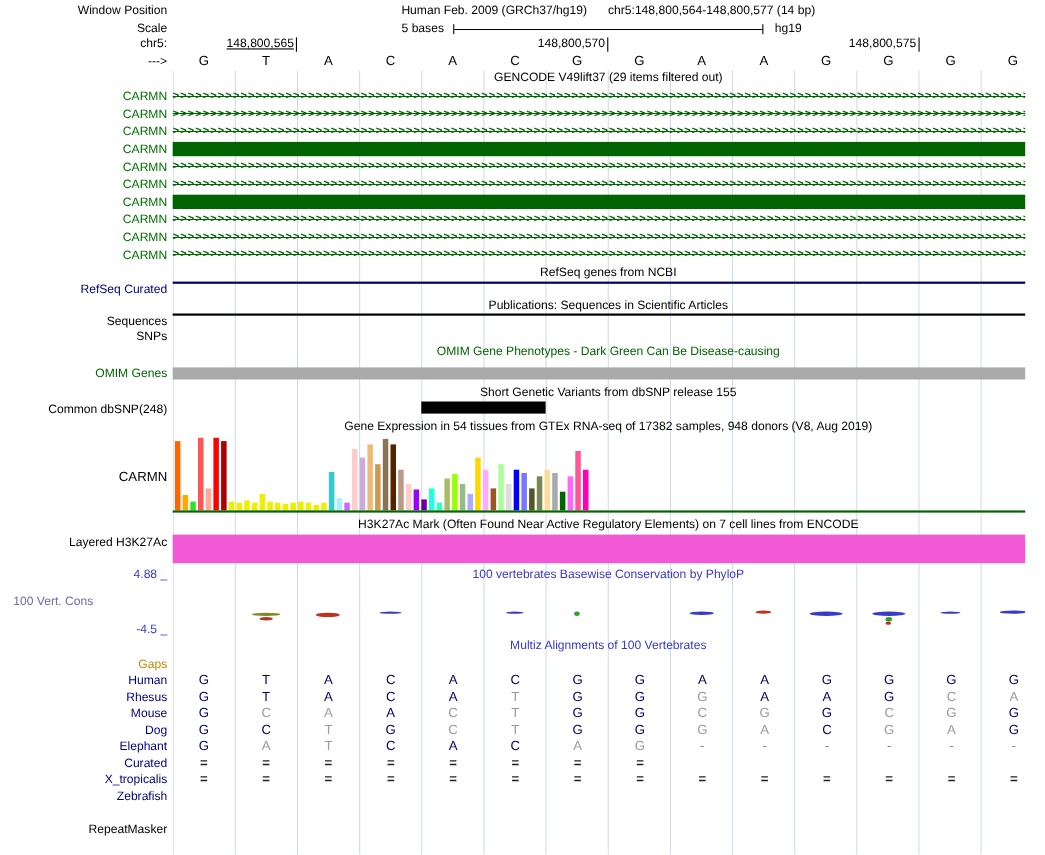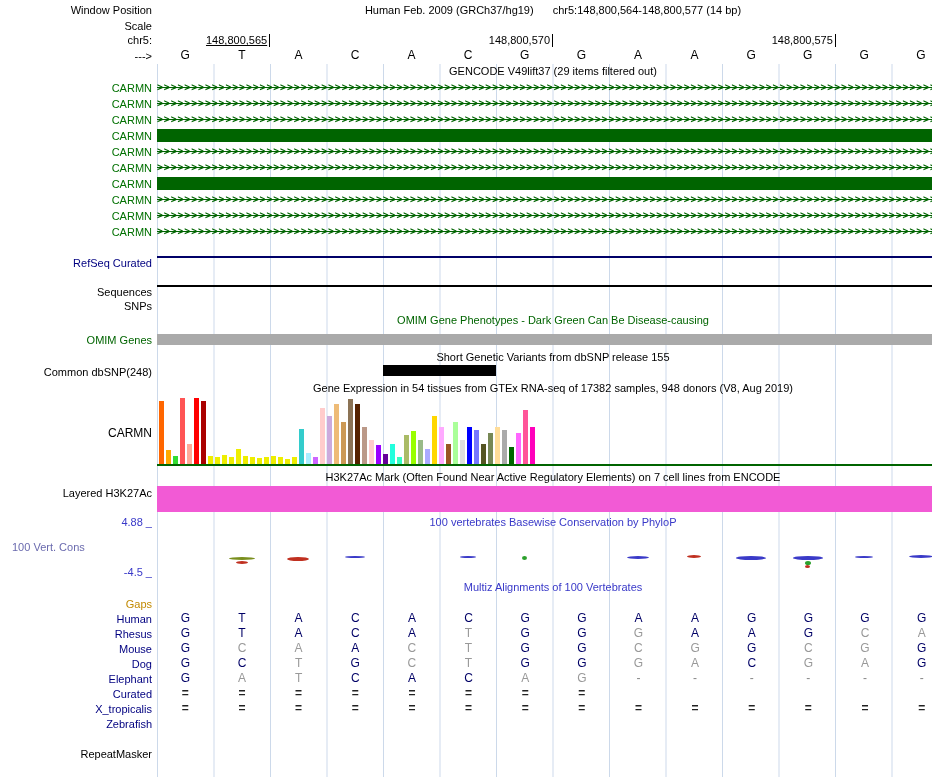--- a/index.html
+++ b/index.html
@@ -82,20 +82,25 @@
   <div class="glabel" style="top:4px">Window Position</div>
   <div class="glabel" style="top:20px">Scale</div>
   <div class="glabel" style="top:34px">chr5:</div>
   <div class="glabel" style="top:50px">---&gt;</div>
 
   <div class="track center" style="top:4px">
     <span>Human Feb. 2009 (GRCh37/hg19)</span>
     <span style="margin-left:16px">chr5:148,800,564-148,800,577 (14 bp)</span>
   </div>
 
+  <div class="track" style="top:20px;height:13px">
+    <span class="scale-bases">5 bases</span>
+    <div class="scale-bar"></div>
+    <span class="scale-genome">hg19</span>
+  </div>
 
   <div class="track" id="ruler-ticks" style="top:33px;height:14px">
       <div class="ruler-tick" style="right: 85.7143%; text-decoration: underline;">
         <span class="num">148,800,565</span>
         <span class="tickmark"></span>
       </div>
       <div class="ruler-tick" style="right: 50%;">
         <span class="num">148,800,570</span>
         <span class="tickmark"></span>
       </div>
@@ -179,23 +184,25 @@
         </div>
       </div>
       <div class="trow">
         <div class="tlabel green">CARMN</div>
         <div class="tbody-cell">
           <div class="gene-arrows">&gt;&gt;&gt;&gt;&gt;&gt;&gt;&gt;&gt;&gt;&gt;&gt;&gt;&gt;&gt;&gt;&gt;&gt;&gt;&gt;&gt;&gt;&gt;&gt;&gt;&gt;&gt;&gt;&gt;&gt;&gt;&gt;&gt;&gt;&gt;&gt;&gt;&gt;&gt;&gt;&gt;&gt;&gt;&gt;&gt;&gt;&gt;&gt;&gt;&gt;&gt;&gt;&gt;&gt;&gt;&gt;&gt;&gt;&gt;&gt;&gt;&gt;&gt;&gt;&gt;&gt;&gt;&gt;&gt;&gt;&gt;&gt;&gt;&gt;&gt;&gt;&gt;&gt;&gt;&gt;&gt;&gt;&gt;&gt;&gt;&gt;&gt;&gt;&gt;&gt;&gt;&gt;&gt;&gt;&gt;&gt;&gt;&gt;&gt;&gt;&gt;&gt;&gt;&gt;&gt;&gt;&gt;&gt;&gt;&gt;&gt;&gt;&gt;&gt;&gt;&gt;&gt;&gt;&gt;&gt;&gt;&gt;&gt;&gt;&gt;&gt;&gt;&gt;&gt;&gt;&gt;&gt;&gt;&gt;&gt;&gt;&gt;&gt;&gt;&gt;&gt;&gt;&gt;&gt;&gt;&gt;&gt;&gt;&gt;&gt;&gt;&gt;&gt;&gt;&gt;&gt;&gt;&gt;&gt;&gt;&gt;&gt;&gt;&gt;&gt;&gt;&gt;&gt;&gt;&gt;&gt;&gt;&gt;&gt;&gt;&gt;&gt;&gt;&gt;&gt;&gt;&gt;&gt;&gt;&gt;&gt;&gt;&gt;&gt;&gt;&gt;&gt;&gt;&gt;&gt;&gt;&gt;&gt;&gt;&gt;&gt;&gt;&gt;&gt;&gt;&gt;&gt;&gt;&gt;&gt;&gt;&gt;&gt;&gt;&gt;&gt;&gt;&gt;&gt;&gt;&gt;&gt;&gt;&gt;&gt;&gt;&gt;&gt;&gt;&gt;&gt;&gt;&gt;&gt;&gt;&gt;&gt;&gt;&gt;&gt;</div>
         </div>
       </div>
     </div>
 
+  <div class="track center hdr" style="top:242px">RefSeq genes from NCBI</div>
   <div class="track" style="top:256px;height:2px;background:#000068"></div>
   <div class="glabel navyblue" style="top:257px">RefSeq Curated</div>
 
+  <div class="track center hdr" style="top:272px">Publications: Sequences in Scientific Articles</div>
   <div class="track" style="top:285px;height:2px;background:#000000"></div>
   <div class="glabel" style="top:286px">Sequences</div>
   <div class="glabel" style="top:300px">SNPs</div>
 
   <div class="track center hdr green" style="top:314px">OMIM Gene Phenotypes - Dark Green Can Be Disease-causing</div>
   <div class="track" style="top:334px;height:11px;background:#AAAAAA"></div>
   <div class="glabel green" style="top:334px">OMIM Genes</div>
 
   <div class="track center hdr" style="top:351px">Short Genetic Variants from dbSNP release 155</div>
   <div class="track" style="top:365px;height:12px">

